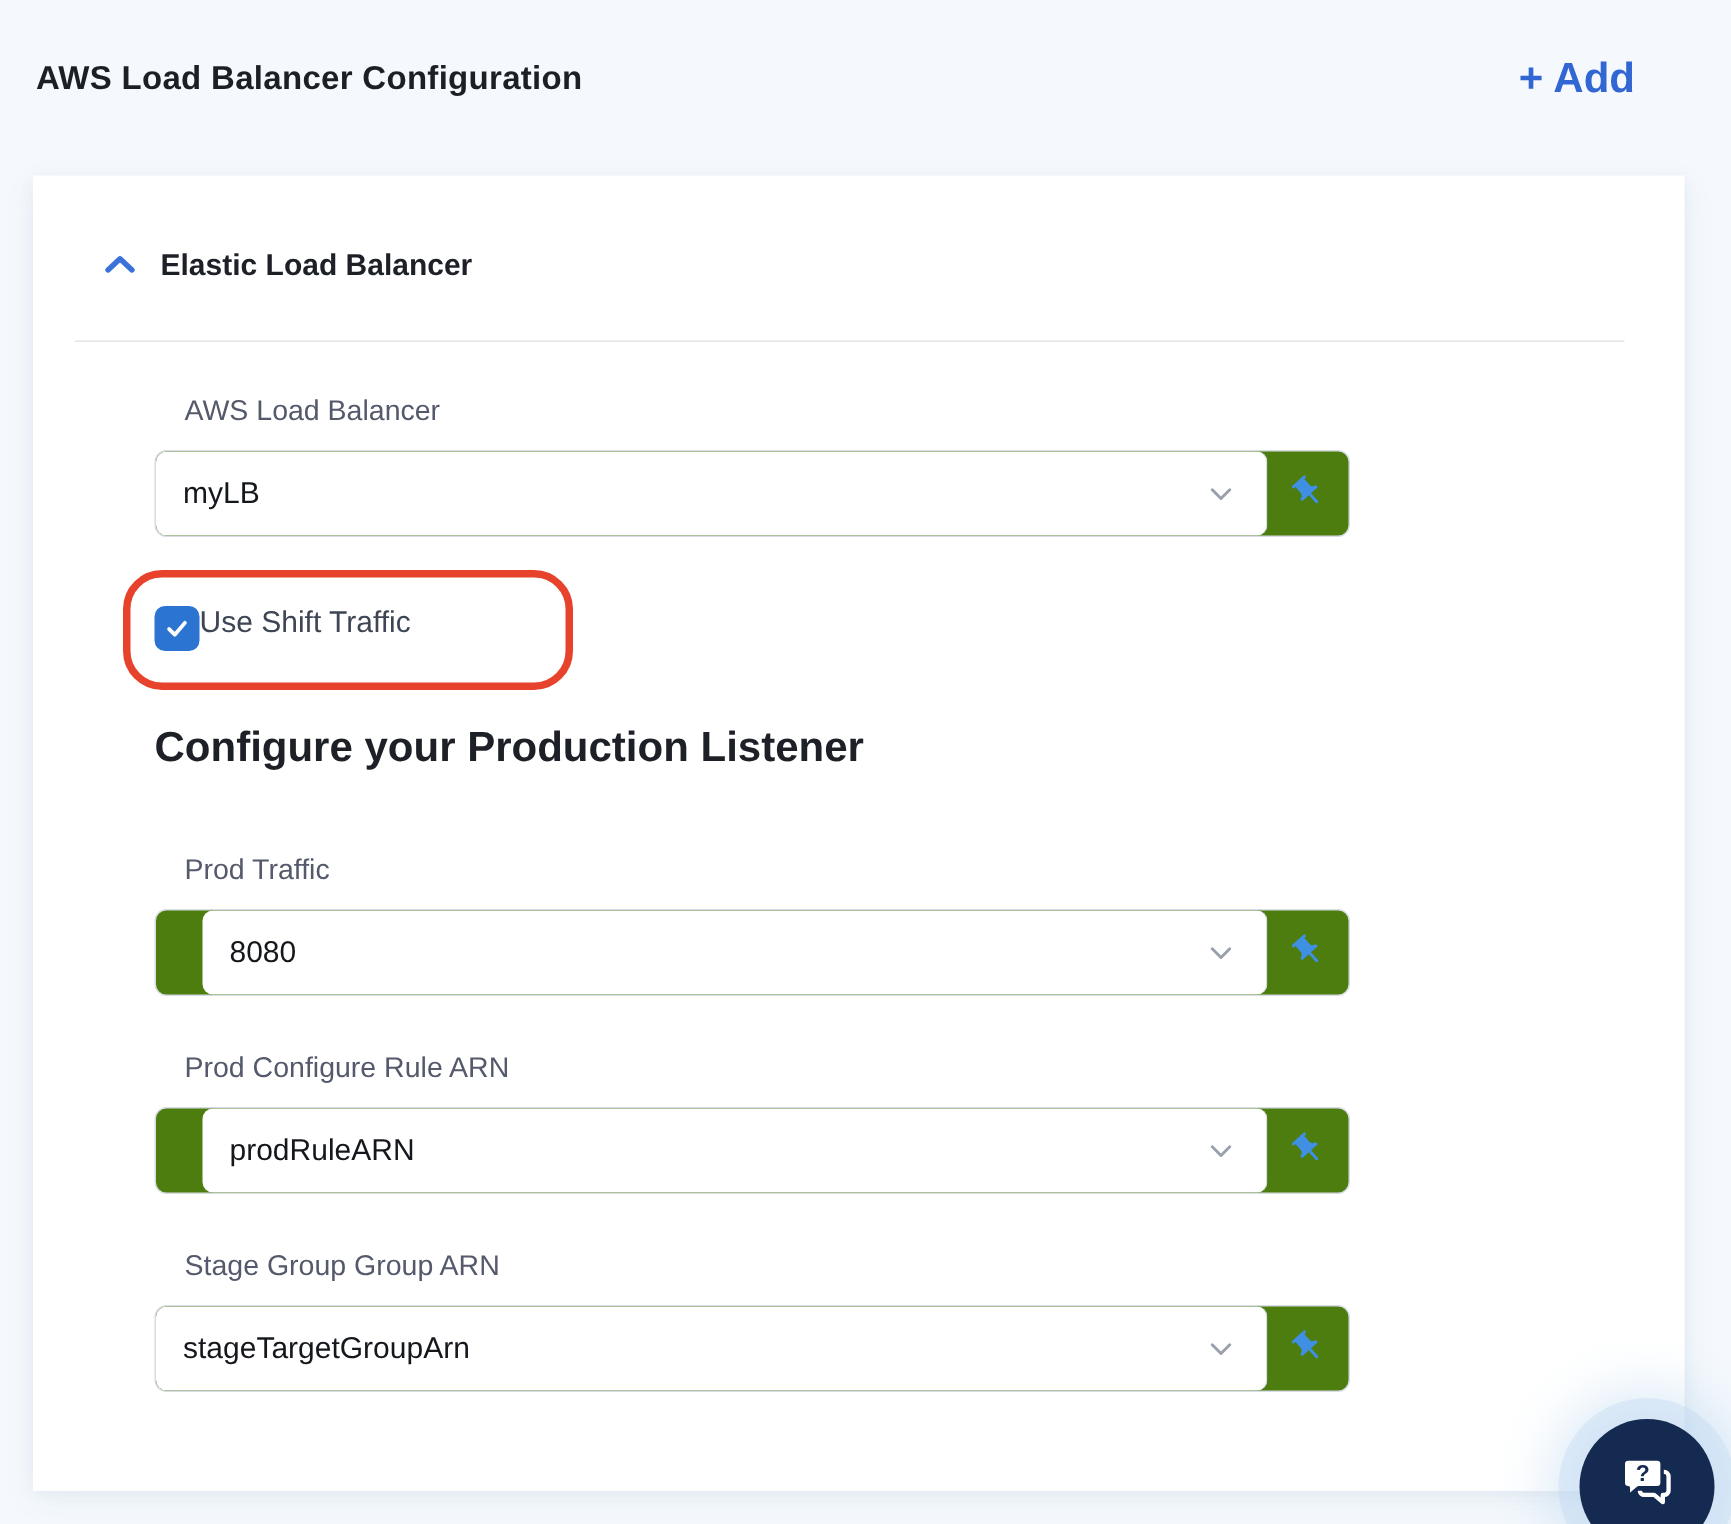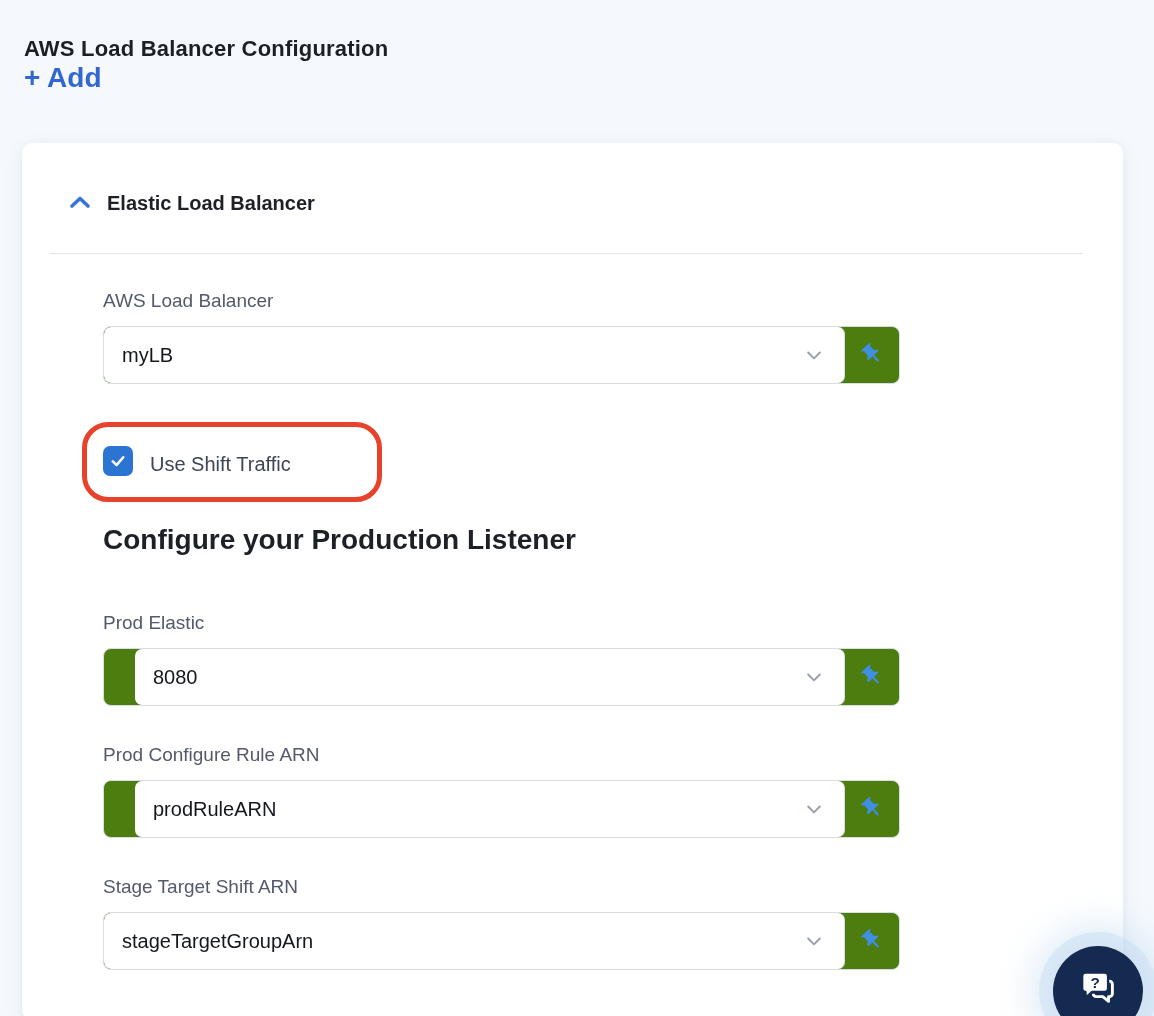--- a/index.html
+++ b/index.html
@@ -6,48 +6,47 @@
   html,body { width:1154px; height:1016px; }
   body {
     font-family:"Liberation Sans", sans-serif;
     background:#f5f9fd;
     position:relative;
     overflow:hidden;
     color:#1c2024;
   }
   
   .topbar {
-    display:flex; justify-content:space-between; align-items:flex-start;
+    display:flex; justify-content:space-between; align-items:center;
     padding:36px 64px 0 24px;
-    flex-direction:column;
   }
   .page-title { font-size:22px; font-weight:bold; color:#1c2024; letter-spacing:.2px; }
   .add-btn {
     font-size:28px; font-weight:bold; color:#3166d3; cursor:pointer;
     background:none; border:none; font-family:inherit;
   }
   
   .card {
     margin:49px 31px 0 22px;
     width:1101px; height:877px;
     background:#ffffff;
-    border-radius:10px;
+    border-radius:0;
     box-shadow:0 2px 10px rgba(40,70,120,.06), 0 6px 24px rgba(40,70,120,.05);
     padding-top:48px;
   }
   .section-header {
     display:flex; align-items:center; gap:15px;
     margin-left:46px;
   }
   .section-header .chev-up { width:24px; height:24px; flex:0 0 auto; cursor:pointer; }
   .section-title { font-size:20px; font-weight:bold; color:#1d2026; }
   .divider { height:1px; background:#e2e4e8; margin:38px 40px 0 28px; }
   
   .form { margin-left:81px; width:797px; padding-top:36px; }
-  .field-label { font-size:19px; color:#54596b; margin-bottom:14px; }
+  .field-label { font-size:19px; color:#54596b; margin-bottom:14px;margin-left:20px; }
   .select-group {
     display:flex; align-items:stretch;
     width:797px; height:58px;
     background:#4d7c0f;
     border:1px solid #d8dce4;
     border-radius:8px;
     overflow:hidden;
   }
   .select-input {
     flex:1 1 auto;
@@ -63,23 +62,23 @@
   .chev-down { width:20px; height:20px; flex:0 0 auto; }
   .pin-btn {
     width:54px; display:flex; align-items:center; justify-content:center;
     background:transparent; border:none; cursor:pointer;
   }
   .pin-btn svg { width:24px; height:24px; transform:rotate(-42deg); }
   .gap-after-control { margin-bottom:38px;padding-left:31px; }
   
   .checkbox-wrap {
     position:relative;
-    margin-top:62px;
+    margin-top:46px;
     height:30px;
-    display:flex; align-items:flex-end; gap:17px;
+    display:flex; align-items:flex-start; 
     width:260px;
   }
   .annotation-box {
     position:absolute; left:-21px; top:-24px;
     width:300px; height:80px;
     border:5px solid #e7432c;
     border-radius:26px;
     pointer-events:none;
   }
   .checkbox {
@@ -150,21 +149,21 @@
       <span class="checkbox" role="checkbox" aria-checked="true">
         <svg viewBox="0 0 24 24" fill="none">
             <path d="M5 12.5 L10 17.5 L19 7" stroke="#ffffff" stroke-width="3.4" stroke-linecap="round" stroke-linejoin="round"></path>
           </svg>
       </span>
       <span class="checkbox-label">Use Shift Traffic</span>
     </div>
 
     <div class="sub-heading">Configure your Production Listener</div>
 
-    <div class="field-label">Prod Elastic</div>
+    <div class="field-label">Prod Traffic</div>
     <div class="select-group gap-after-control">
       <div class="select-input">
         <span class="select-value">8080</span>
         <span class="chev-down">
           <svg viewBox="0 0 24 24" fill="none">
               <path d="M5 9 L12 16 L19 9" stroke="#9aa1ad" stroke-width="2.4" stroke-linecap="round" stroke-linejoin="round"></path>
             </svg>
         </span>
       </div>
       <button class="pin-btn">
@@ -188,21 +187,21 @@
       </div>
       <button class="pin-btn">
         <span>
           <svg viewBox="0 0 24 24" style="width:24px;height:24px;transform:rotate(-42deg)">
               <path fill="#3f8fe3" d="M16 9V4h1a1 1 0 0 0 0-2H7a1 1 0 0 0 0 2h1v5c0 1.66-1.34 3-3 3v2h5.97v7l1 1 1-1v-7H19v-2c-1.66 0-3-1.34-3-3z"></path>
             </svg>
         </span>
       </button>
     </div>
 
-    <div class="field-label">Stage Target Shift ARN</div>
+    <div class="field-label">Stage Group Group ARN</div>
     <div class="select-group">
       <div class="select-input">
         <span class="select-value">stageTargetGroupArn</span>
         <span class="chev-down">
           <svg viewBox="0 0 24 24" fill="none">
               <path d="M5 9 L12 16 L19 9" stroke="#9aa1ad" stroke-width="2.4" stroke-linecap="round" stroke-linejoin="round"></path>
             </svg>
         </span>
       </div>
       <button class="pin-btn">

